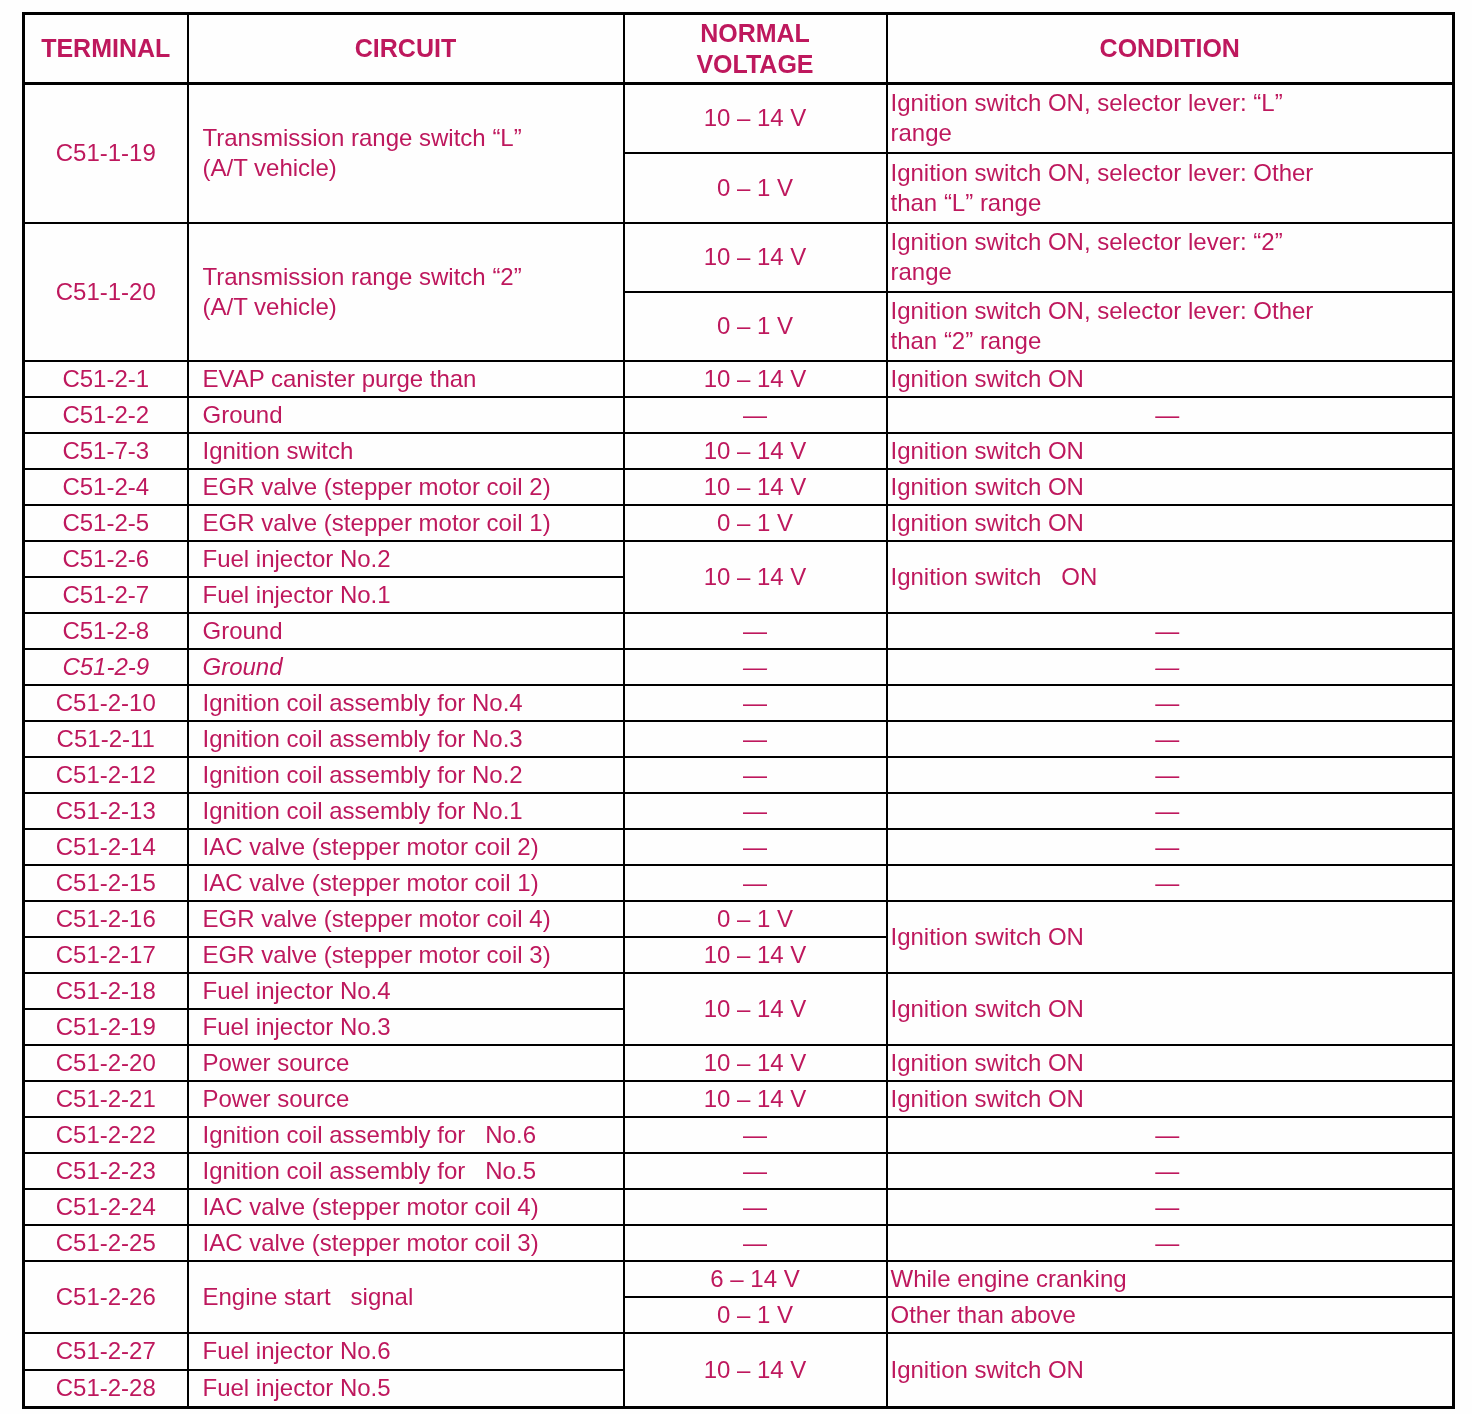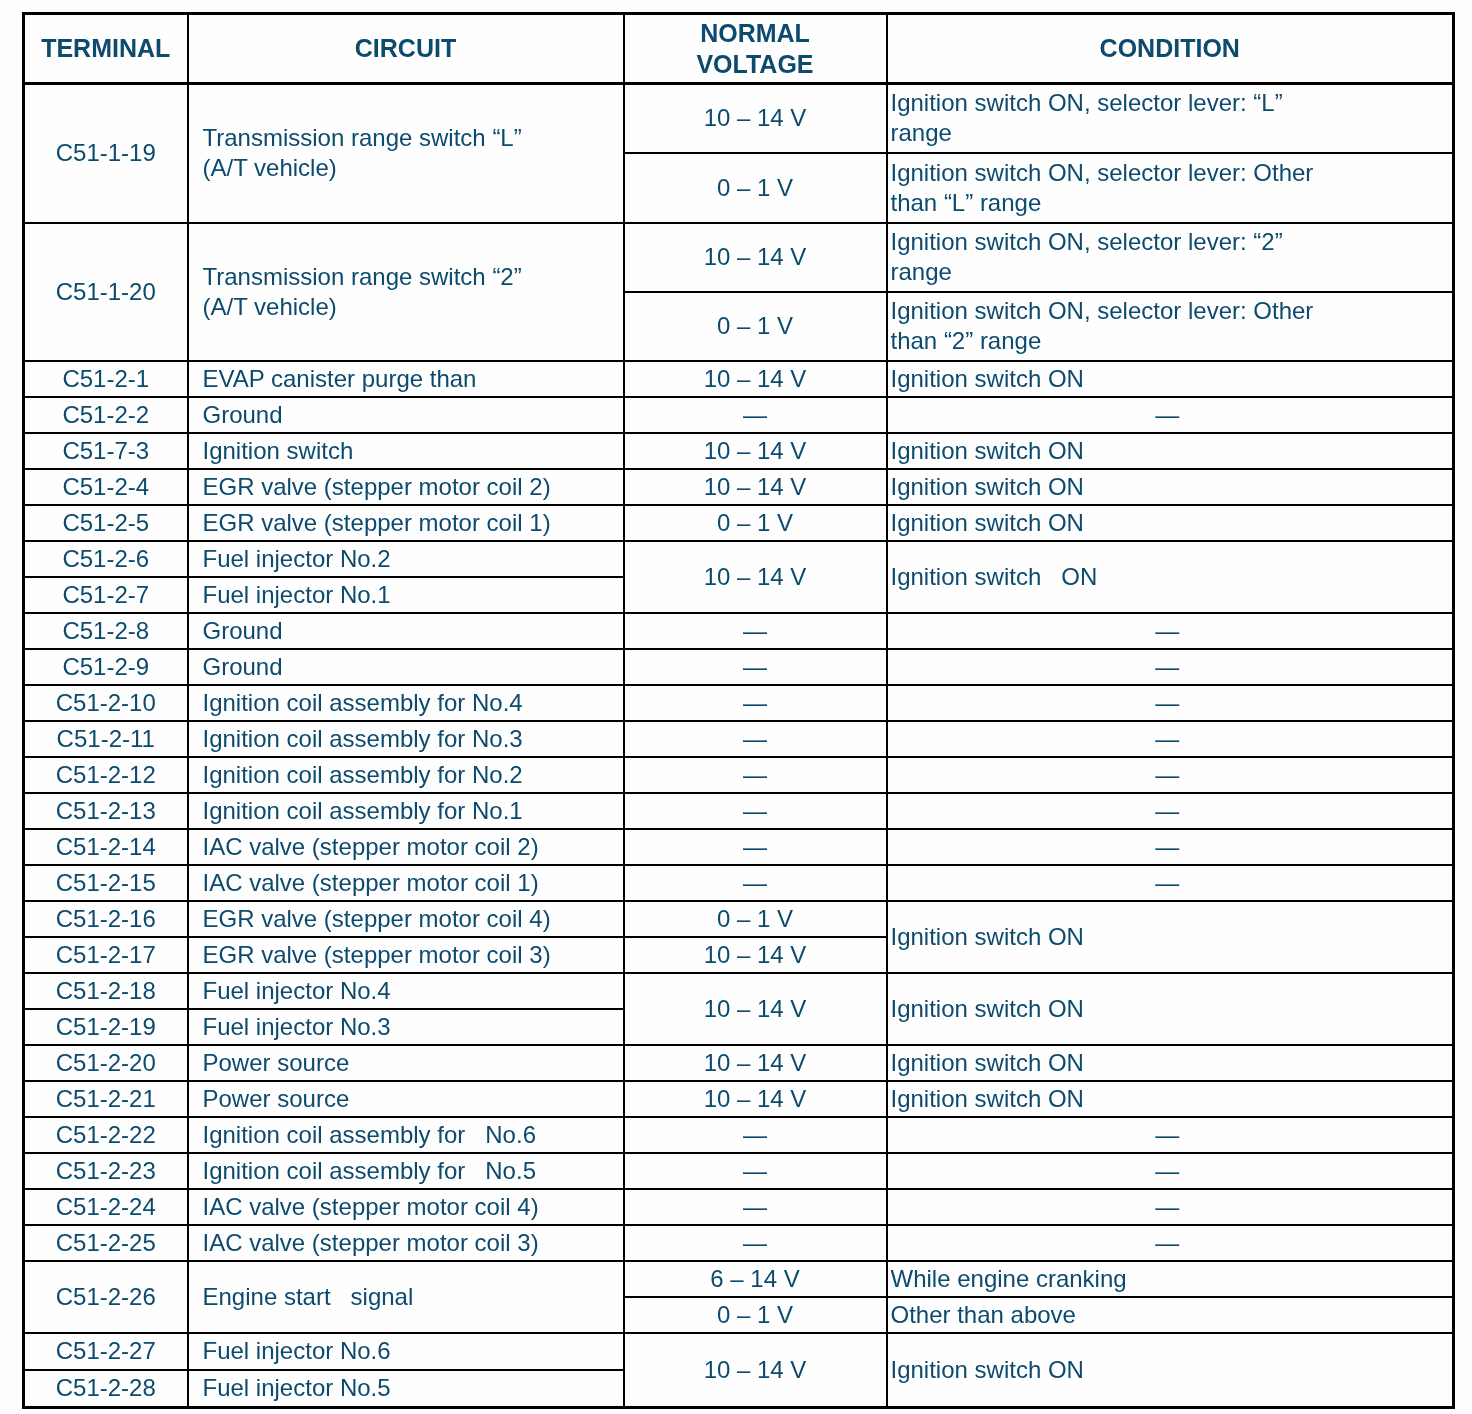--- a/index.html
+++ b/index.html
@@ -6,21 +6,21 @@
     margin: 0;
     padding: 0;
     background: #ffffff;
   }
   .page {
     position: relative;
     width: 1472px;
     height: 1414px;
     background: #fefefe;
     font-family: "Liberation Sans", sans-serif;
-    color: #0c4a6e;
+    color: #be185d;
     overflow: hidden;
   }
   table.spec-table {
     position: absolute;
     left: 22px;
     top: 12px;
     width: 1430px;
     border-collapse: collapse;
     table-layout: fixed;
     border: 3px solid #000000;
@@ -155,21 +155,21 @@
         <tr style="height: 36px;">
           <td class="col-terminal">C51-2-7</td>
           <td class="col-circuit">Fuel injector No.1</td>
         </tr>
         <tr style="height: 35px; margin-top: 32px;">
           <td class="col-terminal">C51-2-8</td>
           <td class="col-circuit">Ground</td>
           <td class="col-voltage">—</td>
           <td class="col-condition align-center">—</td>
         </tr>
-        <tr style="height: 36px;">
+        <tr style="height: 36px; font-style: italic;">
           <td class="col-terminal">C51-2-9</td>
           <td class="col-circuit">Ground</td>
           <td class="col-voltage">—</td>
           <td class="col-condition align-center">—</td>
         </tr>
         <tr style="height: 35px;">
           <td class="col-terminal">C51-2-10</td>
           <td class="col-circuit">Ignition coil assembly for No.4</td>
           <td class="col-voltage">—</td>
           <td class="col-condition align-center">—</td>

